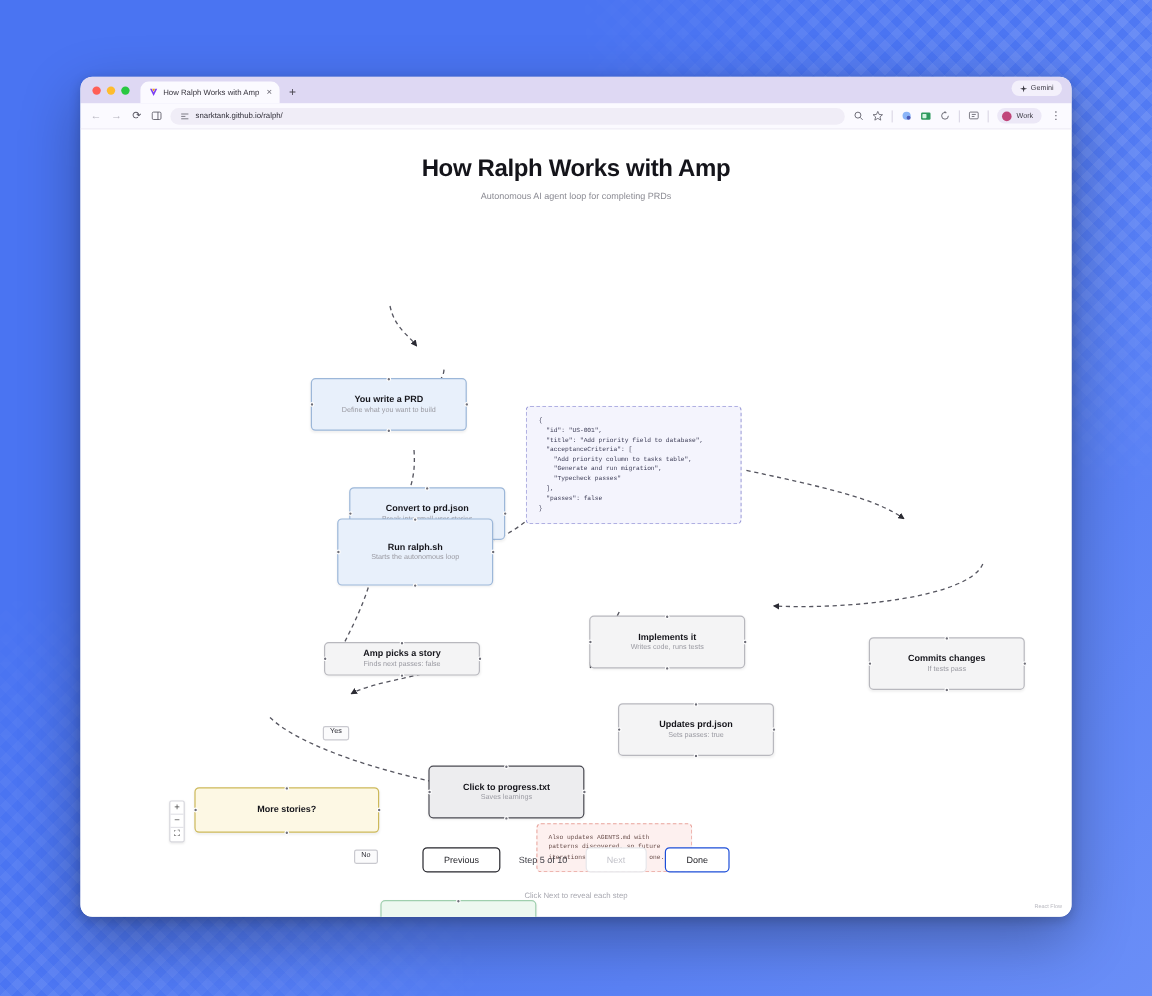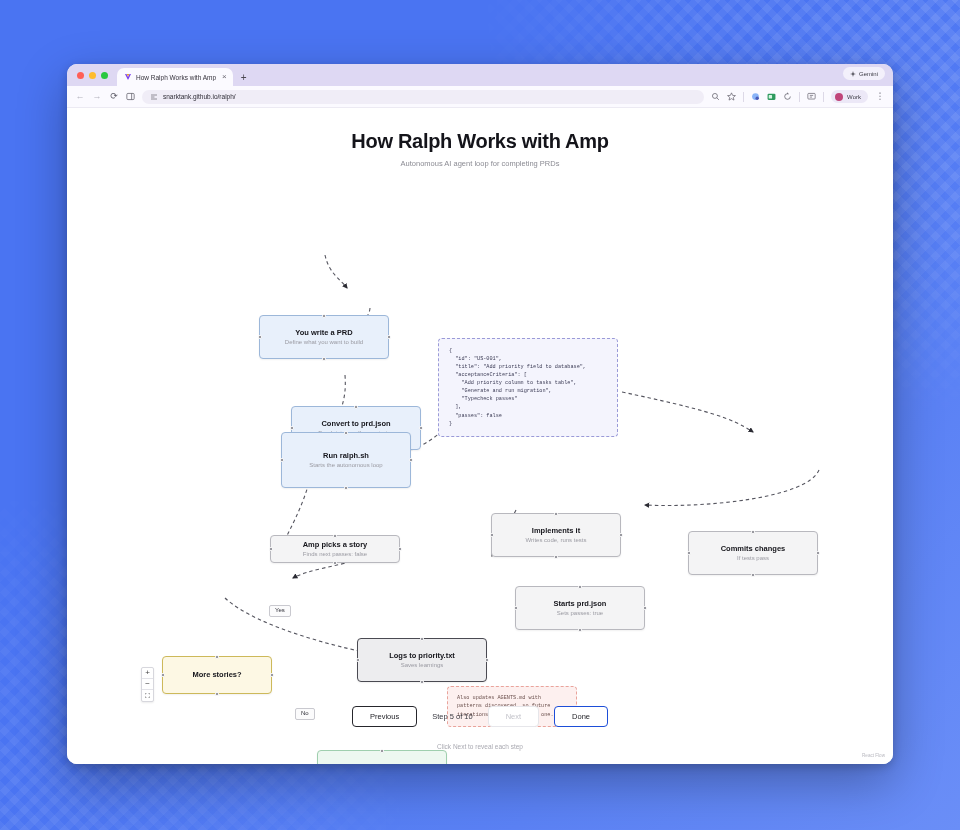--- a/index.html
+++ b/index.html
@@ -321,48 +321,48 @@
 
       <div class="node gray" style="left:424px; top:305px; width:130px; height:44px;margin-top:48px;">
         <span class="handle h-t"></span>
         <span class="handle h-b"></span>
         <span class="handle h-l"></span>
         <span class="handle h-r"></span>
         <span class="n-title">Implements it</span>
         <span class="n-sub">Writes code, runs tests</span>
       </div>
 
-      <div class="node gray" style="left:621px; top:371px; width:130px; height:44px;">
+      <div class="node gray" style="left:657px; top:371px; width:130px; height:44px;">
         <span class="handle h-t"></span>
         <span class="handle h-b"></span>
         <span class="handle h-l"></span>
         <span class="handle h-r"></span>
         <span class="n-title">Commits changes</span>
         <span class="n-sub">If tests pass</span>
       </div>
 
       <div class="node gray" style="left:448px; top:426px; width:130px; height:44px;">
         <span class="handle h-t"></span>
         <span class="handle h-b"></span>
         <span class="handle h-l"></span>
         <span class="handle h-r"></span>
-        <span class="n-title">Starts prd.json</span>
+        <span class="n-title">Updates prd.json</span>
         <span class="n-sub">Sets passes: true</span>
       </div>
 
       <div class="node dark" style="left:290px; top:478px; width:130px; height:44px;">
         <span class="handle h-t"></span>
         <span class="handle h-b"></span>
         <span class="handle h-l"></span>
         <span class="handle h-r"></span>
-        <span class="n-title">Logs to priority.txt</span>
+        <span class="n-title">Click to progress.txt</span>
         <span class="n-sub">Saves learnings</span>
       </div>
 
-      <div class="node amber onlytitle" style="left:95px; top:496px; width:110px; height:38px;justify-content:center;">
+      <div class="node amber onlytitle" style="left:95px; top:496px; width:154px; height:38px;justify-content:center;">
         <span class="handle h-t"></span>
         <span class="handle h-b"></span>
         <span class="handle h-l"></span>
         <span class="handle h-r"></span>
         <span class="n-title">More stories?</span>
       </div>
 
       <div class="node green" style="left:250px; top:590px; width:130px; height:42px;">
         <span class="handle h-t"></span>
 

